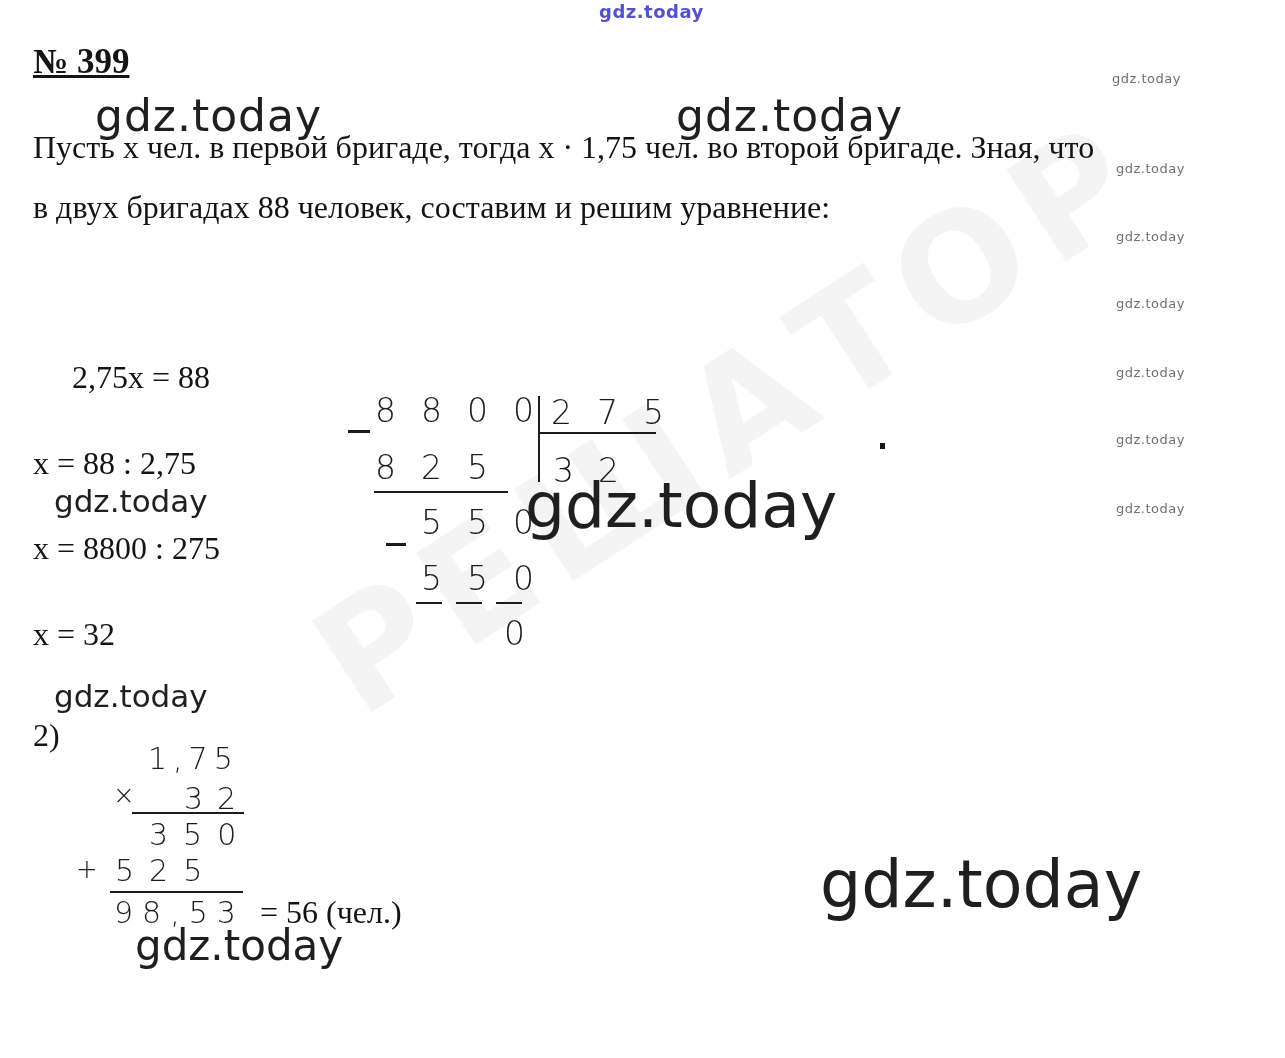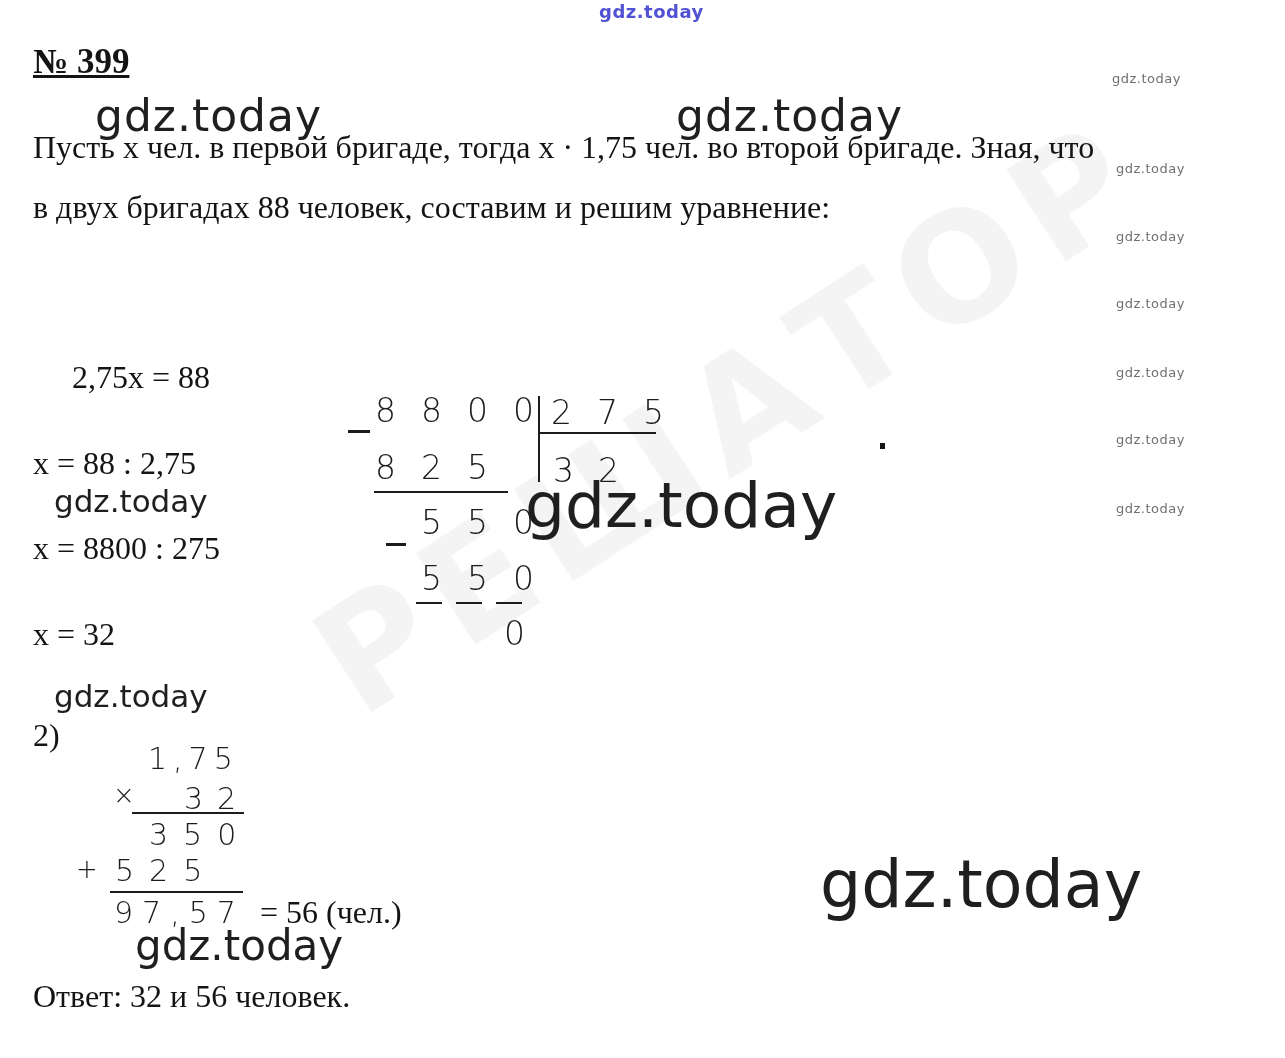--- a/index.html
+++ b/index.html
@@ -93,23 +93,22 @@
 
   <div class="abs" style="left:68px;top:738px;width:380px;height:200px;text-align:right;">
     <div class="abs arith mulrow ls6" style="left:80px;top:6px;">1,75</div>
     <div class="abs arith opsign" style="left:45px;top:44px;">×</div>
     <div class="abs arith mulrow ls14" style="left:116px;top:46px;">32</div>
     <div class="abs hline" style="left:64px;top:74px;width:112px;"></div>
     <div class="abs arith mulrow ls15" style="left:81px;top:82px;">350</div>
     <div class="abs arith opsign" style="left:8px;top:118px;">+</div>
     <div class="abs arith mulrow ls15" style="left:47px;top:118px;">525</div>
     <div class="abs hline" style="left:42px;top:153px;width:133px;"></div>
-    <div class="abs arith mulrow ls9" style="left:46px;top:160px;">97,57</div>
+    <div class="abs arith mulrow ls9" style="left:46px;top:160px;">98,53</div>
     <div class="abs serif eq" style="left:192px;top:158px;">= 56 (чел.)</div>
   </div>
 
   <div class="abs wm wm-mult" style="left:135px;top:925px;">gdz.today</div>
 
   <div class="abs wm wm-big-br" style="left:820px;top:852px;">gdz.today</div>
 
-  <div class="abs serif eq" style="left:33px;top:980px;">Ответ: 32 и 56 человек.</div>
 
 </div>
 
 </body></html>

